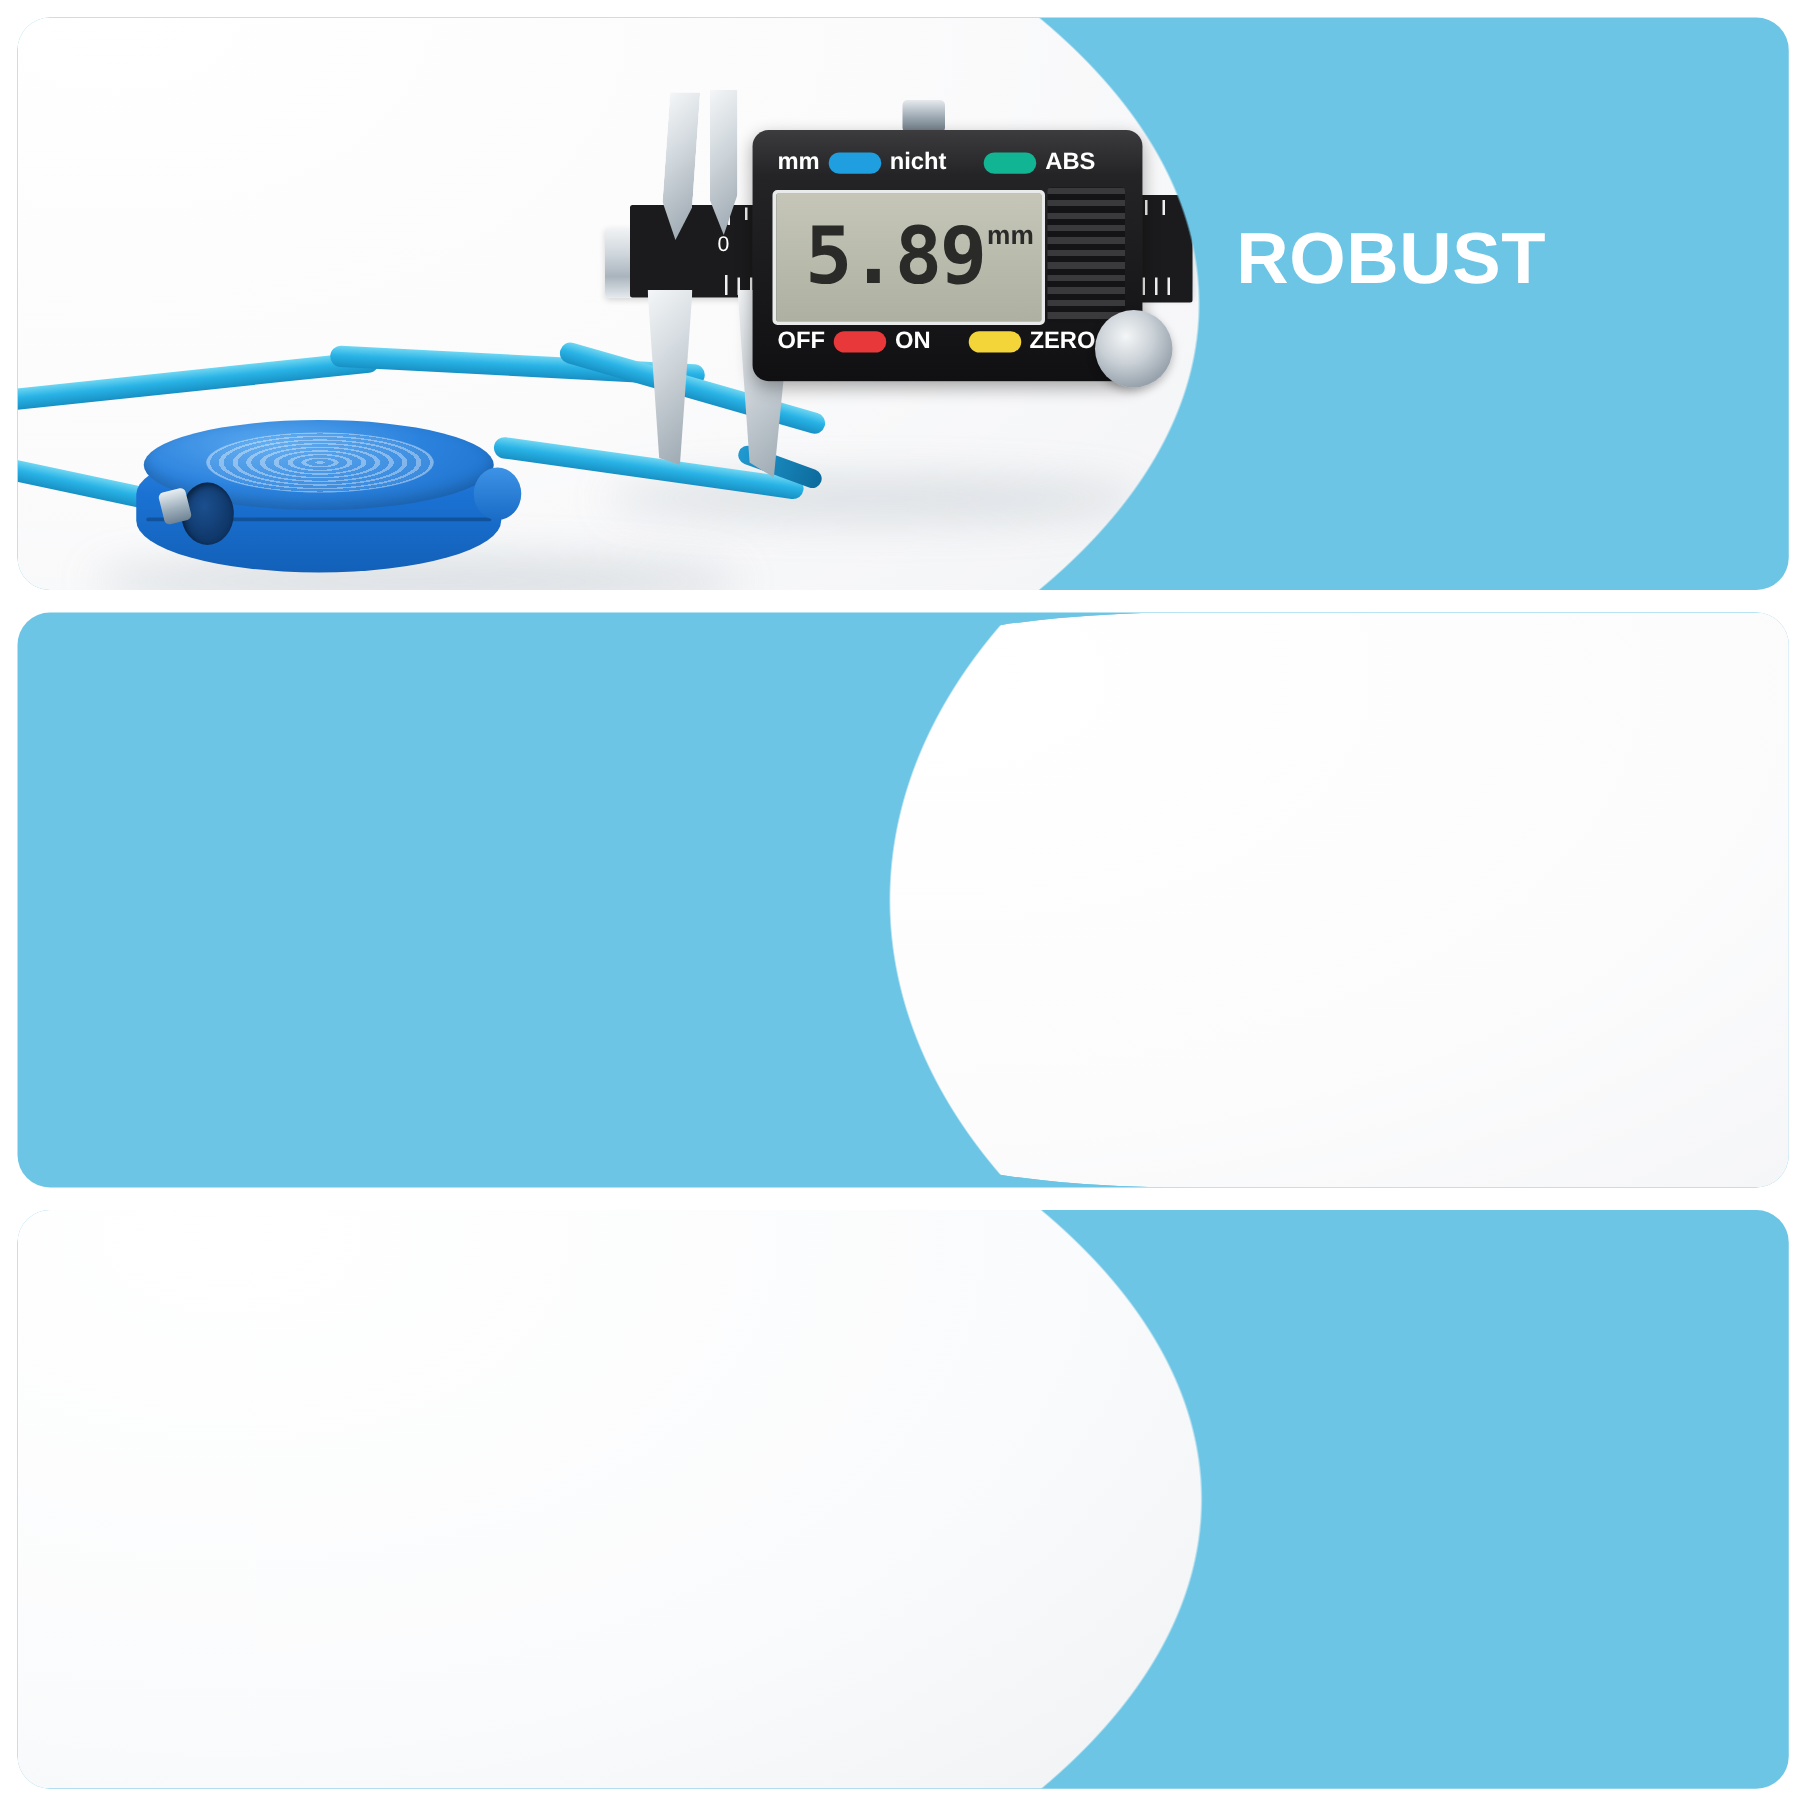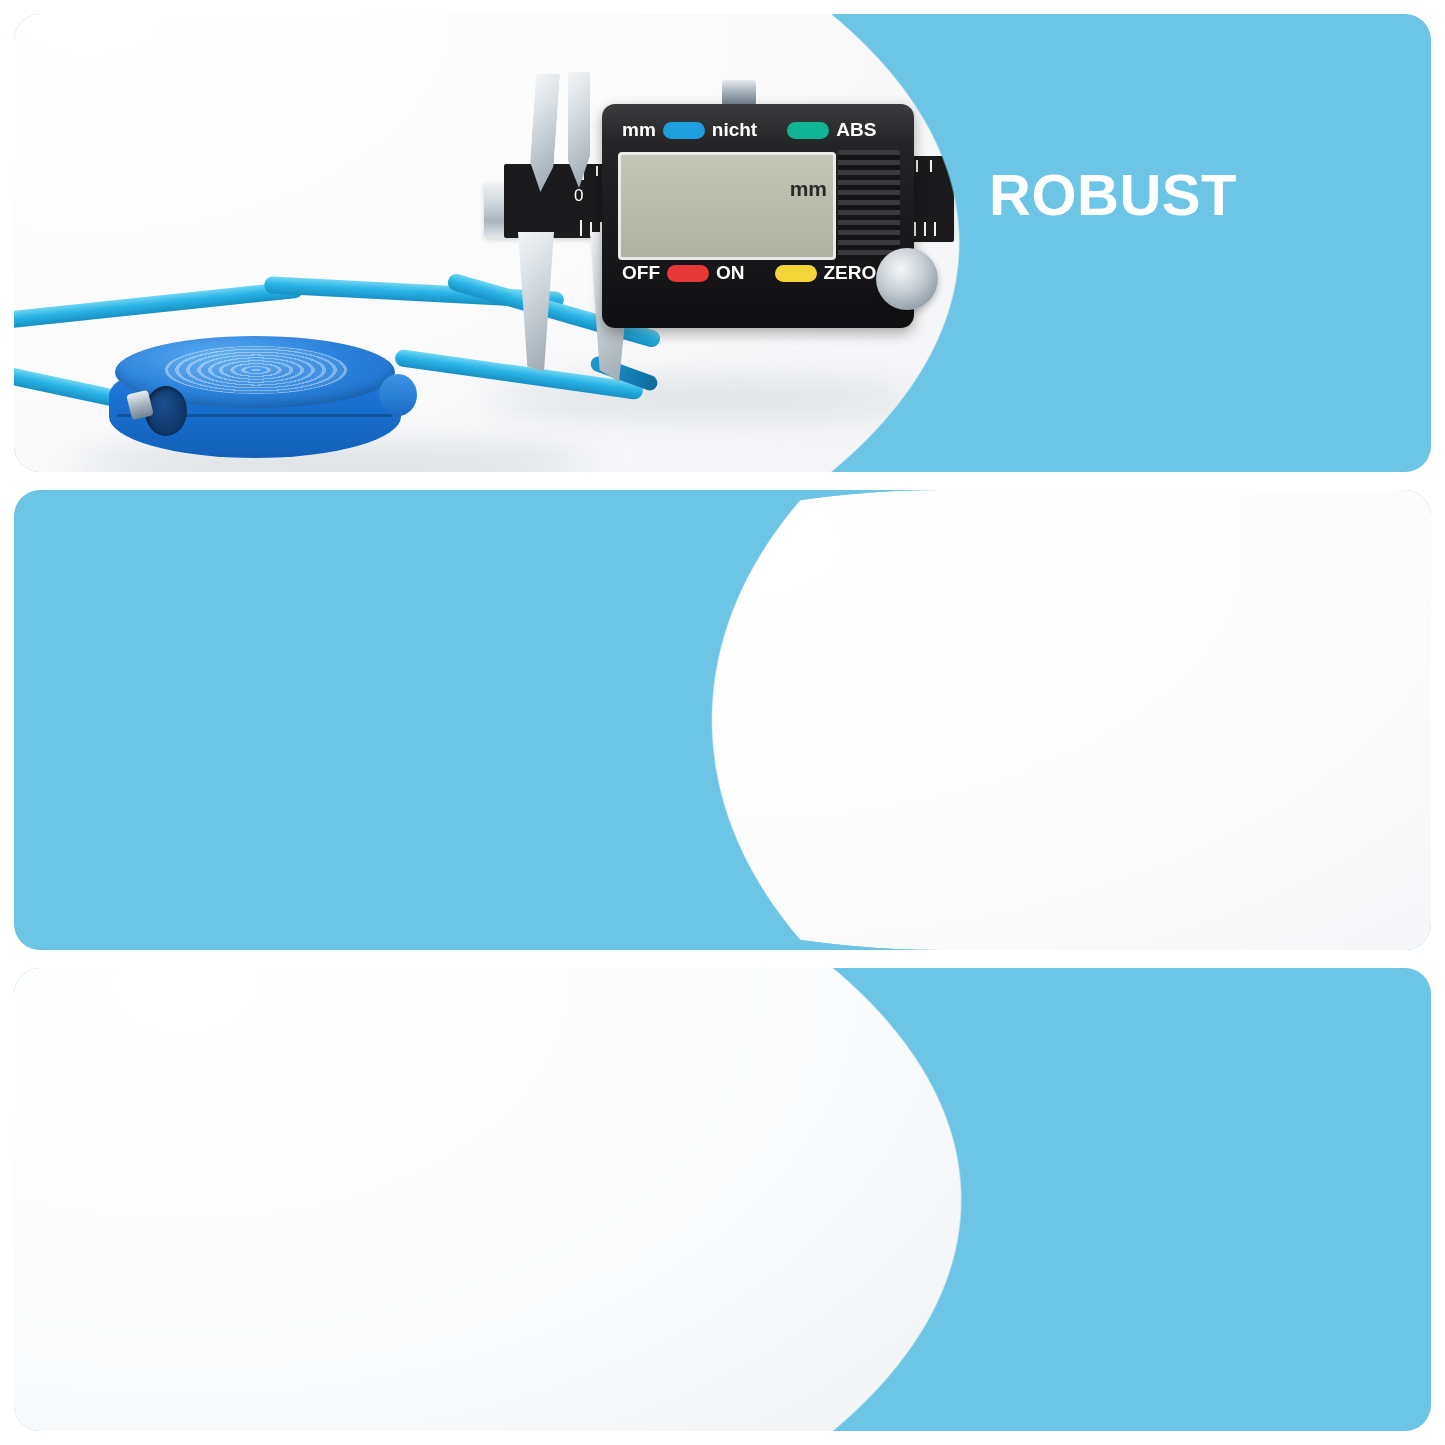--- a/index.html
+++ b/index.html
@@ -68,21 +68,21 @@
     mask-image: radial-gradient(ellipse 100% 100% at 0% 50%, #000 0 99.4%, transparent 99.6%);
   }
 
   
   .textblock { position: absolute; }
   .headline {
     color: #ffffff;
     font-weight: bold;
     letter-spacing: 0.5px;
     line-height: 1;
-    margin: 0 0 16px 0;
+    margin: 12px 0 16px 0;
     white-space: nowrap;
   }
   .bodywrap { display: flex; align-items: stretch; }
   .bar {
     width: 11px;
     background: #ffffff;
     flex: 0 0 11px;
     margin-right: 14px;
   }
   .bodytext {
@@ -173,21 +173,21 @@
   .tick {
     position: absolute; top: 0; width: 2px; background: #f0f0f0;
   }
   .num {
     position: absolute; color: #ffffff; font-size: 17px;
     font-family: "Liberation Sans", sans-serif; font-weight: normal;
   }
   .num.small { font-size: 14px; }
 
   .cal-housing {
-    position: absolute; left: 118px; top: 32px; width: 312px; height: 224px;
+    position: absolute; left: 118px; top: 32px; width: 312px; height: 201px;
     border-radius: 13px;
     background: linear-gradient(180deg, #3c3c3f 0%, #242427 18%, #19191b 62%, #101012 100%);
     box-shadow: 0 5px 14px rgba(0,0,0,0.33);
   }
   .cal-lcd {
     position: absolute; left: 16px; top: 48px; width: 212px; height: 102px;
     background: linear-gradient(180deg, #c5c6b8 0%, #b9bbac 50%, #aeb1a2 100%);
     border: 3px solid #e9eaea;
     border-radius: 4px;
     display: flex; align-items: center; justify-content: flex-end;
@@ -327,20 +327,21 @@
             <div class="btnrow top">
               <span class="lbl">mm</span>
               <span class="pill blue"></span>
               <span class="lbl">nicht</span>
               <span class="gap20"></span>
               <span class="pill green"></span>
               <span class="lbl">ABS</span>
             </div>
 
             <div class="cal-lcd">
+              <span class="lcd-value">5.89</span>
               <span class="lcd-unit">mm</span>
             </div>
 
             <div class="cal-ridges"></div>
 
             <div class="btnrow bottom">
               <span class="lbl">OFF</span>
               <span class="pill red"></span>
               <span class="lbl">ON</span>
               <span class="gap20"></span>

